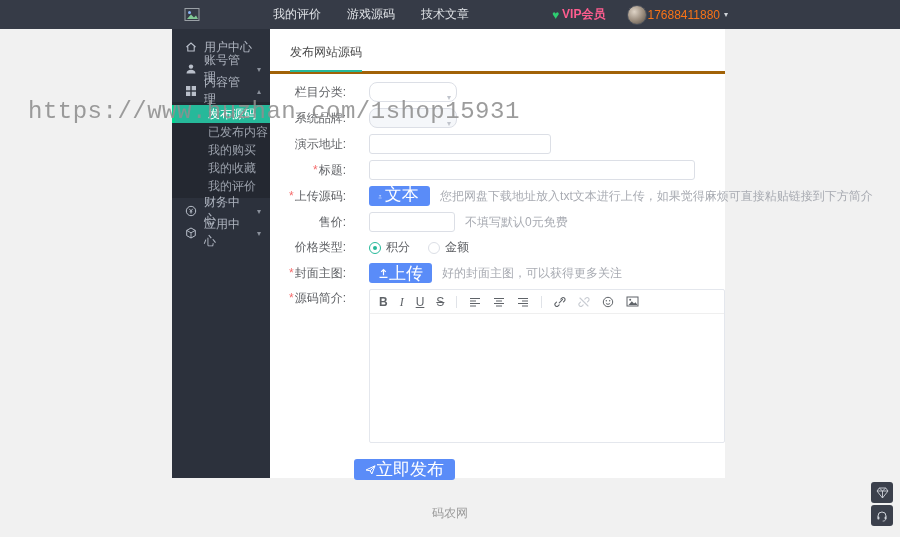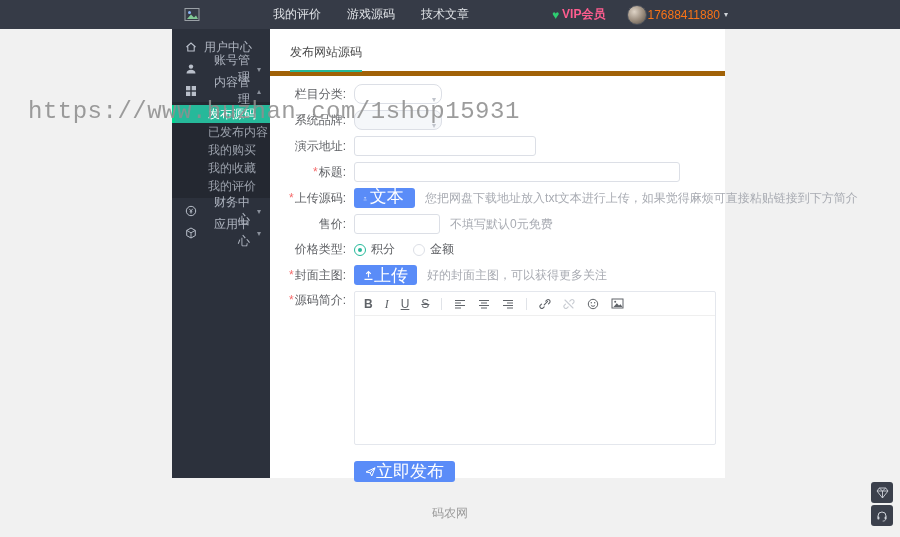--- a/index.html
+++ b/index.html
@@ -21,36 +21,36 @@
             background:radial-gradient(circle at 35% 32%, #ded3c6, #97897a 55%, #55504a 95%); border:1px solid #4a4f5a; }
   .phone { color:#f97316; font-size:12px; margin-left:0; }
   .nav-caret { color:#cfd3d9; font-size:8px; margin-left:4px; }
 
   
   .watermark { position:absolute; left:28px; top:98px; z-index:40; pointer-events:none;
                font-family:"Liberation Mono", monospace; font-size:24px; color:#8f8f8f; opacity:.88; letter-spacing:.5px; }
 
   
   .sidebar { position:absolute; left:172px; top:29px; width:98px; height:449px; background:#2c313c; padding-top:7px; z-index:5; }
-  .s-item { height:22px; display:flex; align-items:center; padding-left:13px; gap:7px; color:#afb5c0; font-size:12px; cursor:pointer;text-align:right; }
+  .s-item { height:22px; display:flex; align-items:center; padding-left:13px; gap:7px; color:#afb5c0; font-size:12px; cursor:pointer; }
   .s-item svg { flex-shrink:0; }
   .s-caret { margin-left:auto; margin-right:9px; font-size:8px; color:#8a909b; }
   .submenu { background:#242831; padding:3px 0; margin-top:0; margin-bottom:2px; }
   .sub-item { height:18px; line-height:18px; padding-left:36px; font-size:12px; color:#9aa0ab; cursor:pointer; }
   .sub-item.checked-active { background:#26b99a; color:#fff; border-left:3px solid #00d68f; padding-left:33px; }
 
   
   .panel { position:absolute; left:270px; top:29px; width:455px; height:449px; background:#ffffff; z-index:5; }
-  .tabs { padding:13px 16px 0 20px; border-bottom:5px solid #a16207;font-family:Liberation Serif, serif; }
+  .tabs { padding:13px 16px 0 20px; border-bottom:3px solid #a16207;font-family:Liberation Serif, serif; }
   .tab { display:inline-block; font-size:12px; color:#4a4a4a; padding-bottom:9px; border-bottom:2px solid #26b99a; margin-bottom:-1px; cursor:pointer; }
 
   .form { padding:8px 0 0 14px; }
   .row { display:flex; align-items:center; margin-bottom:6px; min-height:19px; }
   .row.top { align-items:flex-start; }
-  .label { width:62px; flex-shrink:0; text-align:right; margin-right:8px; font-size:12px; color:#606266; line-height:19px; white-space:nowrap; }
+  .label { width:62px; flex-shrink:0; text-align:right; margin-right:23px; font-size:12px; color:#606266; line-height:19px; white-space:nowrap; }
   .req { color:#f56c6c; margin-right:1px; }
   .hint { font-size:12px; color:#a8abb2; margin-left:10px; white-space:nowrap; line-height:19px; }
 
   .select { position:relative; width:88px; height:20px; border:1px solid #dcdfe6; border-radius:8px;
             font-size:12px; color:#606266; line-height:18px; padding:16px 18px 0 8px; background:#fff; cursor:pointer;
             white-space:nowrap; overflow:hidden; }
   .select.gray { background:#f5f7fa; }
   .select .sel-caret { position:absolute; right:5px; top:6px; font-size:8px; color:#c0c4cc; }
 
   .tinput { height:20px; border:1px solid #dcdfe6; border-radius:3px; font-size:12px; color:#606266; padding:0 8px;

